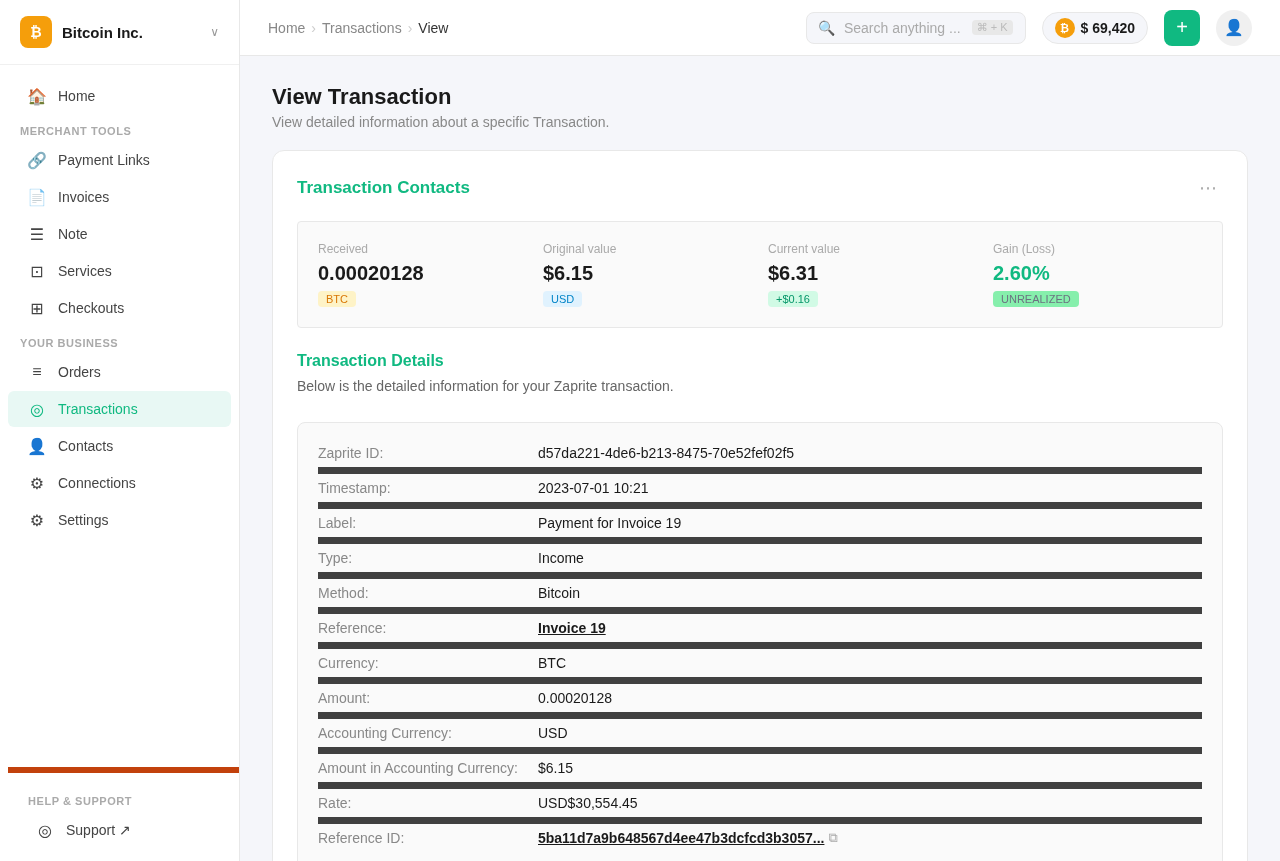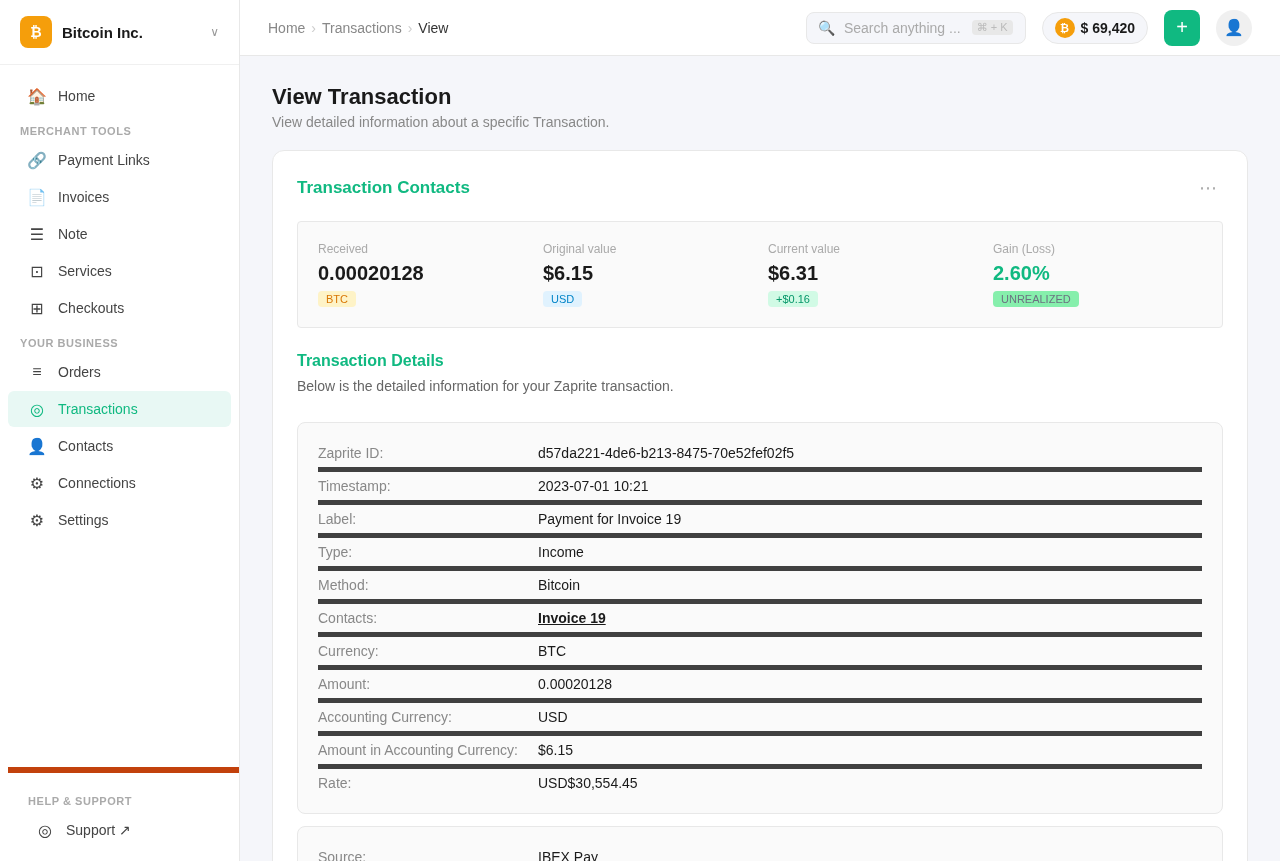--- a/index.html
+++ b/index.html
@@ -186,21 +186,21 @@
     .details-table {
       background: #fafafa;
       border: 1px solid #e8e8e8;
       border-radius: 8px;
       padding: 16px 20px;
     }
     .detail-row {
       display: flex;
       padding: 6px 0;
       font-size: 14px;
-      border-bottom: 5px solid #404040;
+      border-bottom: 7px solid #404040;
     }
     .detail-row:last-child { border-bottom: none; }
     .detail-key { color: #888; width: 220px; min-width: 220px; }
     .detail-value { color: #1a1a1a; flex: 1; }
     .detail-link { color: #1a1a1a; text-decoration: underline; cursor: pointer; font-weight: bold; }
     .detail-muted { color: #aaa; }
     .detail-copy { display: inline-flex; align-items: center; gap: 4px; }
     .copy-icon { color: #aaa; font-size: 13px; cursor: pointer; }
 
     
@@ -359,21 +359,21 @@
           </div>
           <div class="detail-row">
             <span class="detail-key">Type:</span>
             <span class="detail-value">Income</span>
           </div>
           <div class="detail-row">
             <span class="detail-key">Method:</span>
             <span class="detail-value">Bitcoin</span>
           </div>
           <div class="detail-row">
-            <span class="detail-key">Contacts:</span>
+            <span class="detail-key">Reference:</span>
             <a class="detail-value detail-link">Invoice 19</a>
           </div>
           <div class="detail-row">
             <span class="detail-key">Currency:</span>
             <span class="detail-value">BTC</span>
           </div>
           <div class="detail-row">
             <span class="detail-key">Amount:</span>
             <span class="detail-value">0.00020128</span>
           </div>
@@ -382,20 +382,27 @@
             <span class="detail-value">USD</span>
           </div>
           <div class="detail-row">
             <span class="detail-key">Amount in Accounting Currency:</span>
             <span class="detail-value">$6.15</span>
           </div>
           <div class="detail-row">
             <span class="detail-key">Rate:</span>
             <span class="detail-value">USD$30,554.45</span>
           </div>
+          <div class="detail-row">
+            <span class="detail-key">Reference ID:</span>
+            <span class="detail-copy">
+              <a class="detail-link">5ba11d7a9b648567d4ee47b3dcfcd3b3057...</a>
+              <span class="copy-icon">⧉</span>
+            </span>
+          </div>
         </div>
 
         <div class="source-section">
           <div class="detail-row">
             <span class="detail-key">Source:</span>
             <span class="detail-value">IBEX Pay</span>
           </div>
           <div class="detail-row">
             <span class="detail-key">Internal Note:</span>
             <span class="detail-value detail-muted">None</span>

